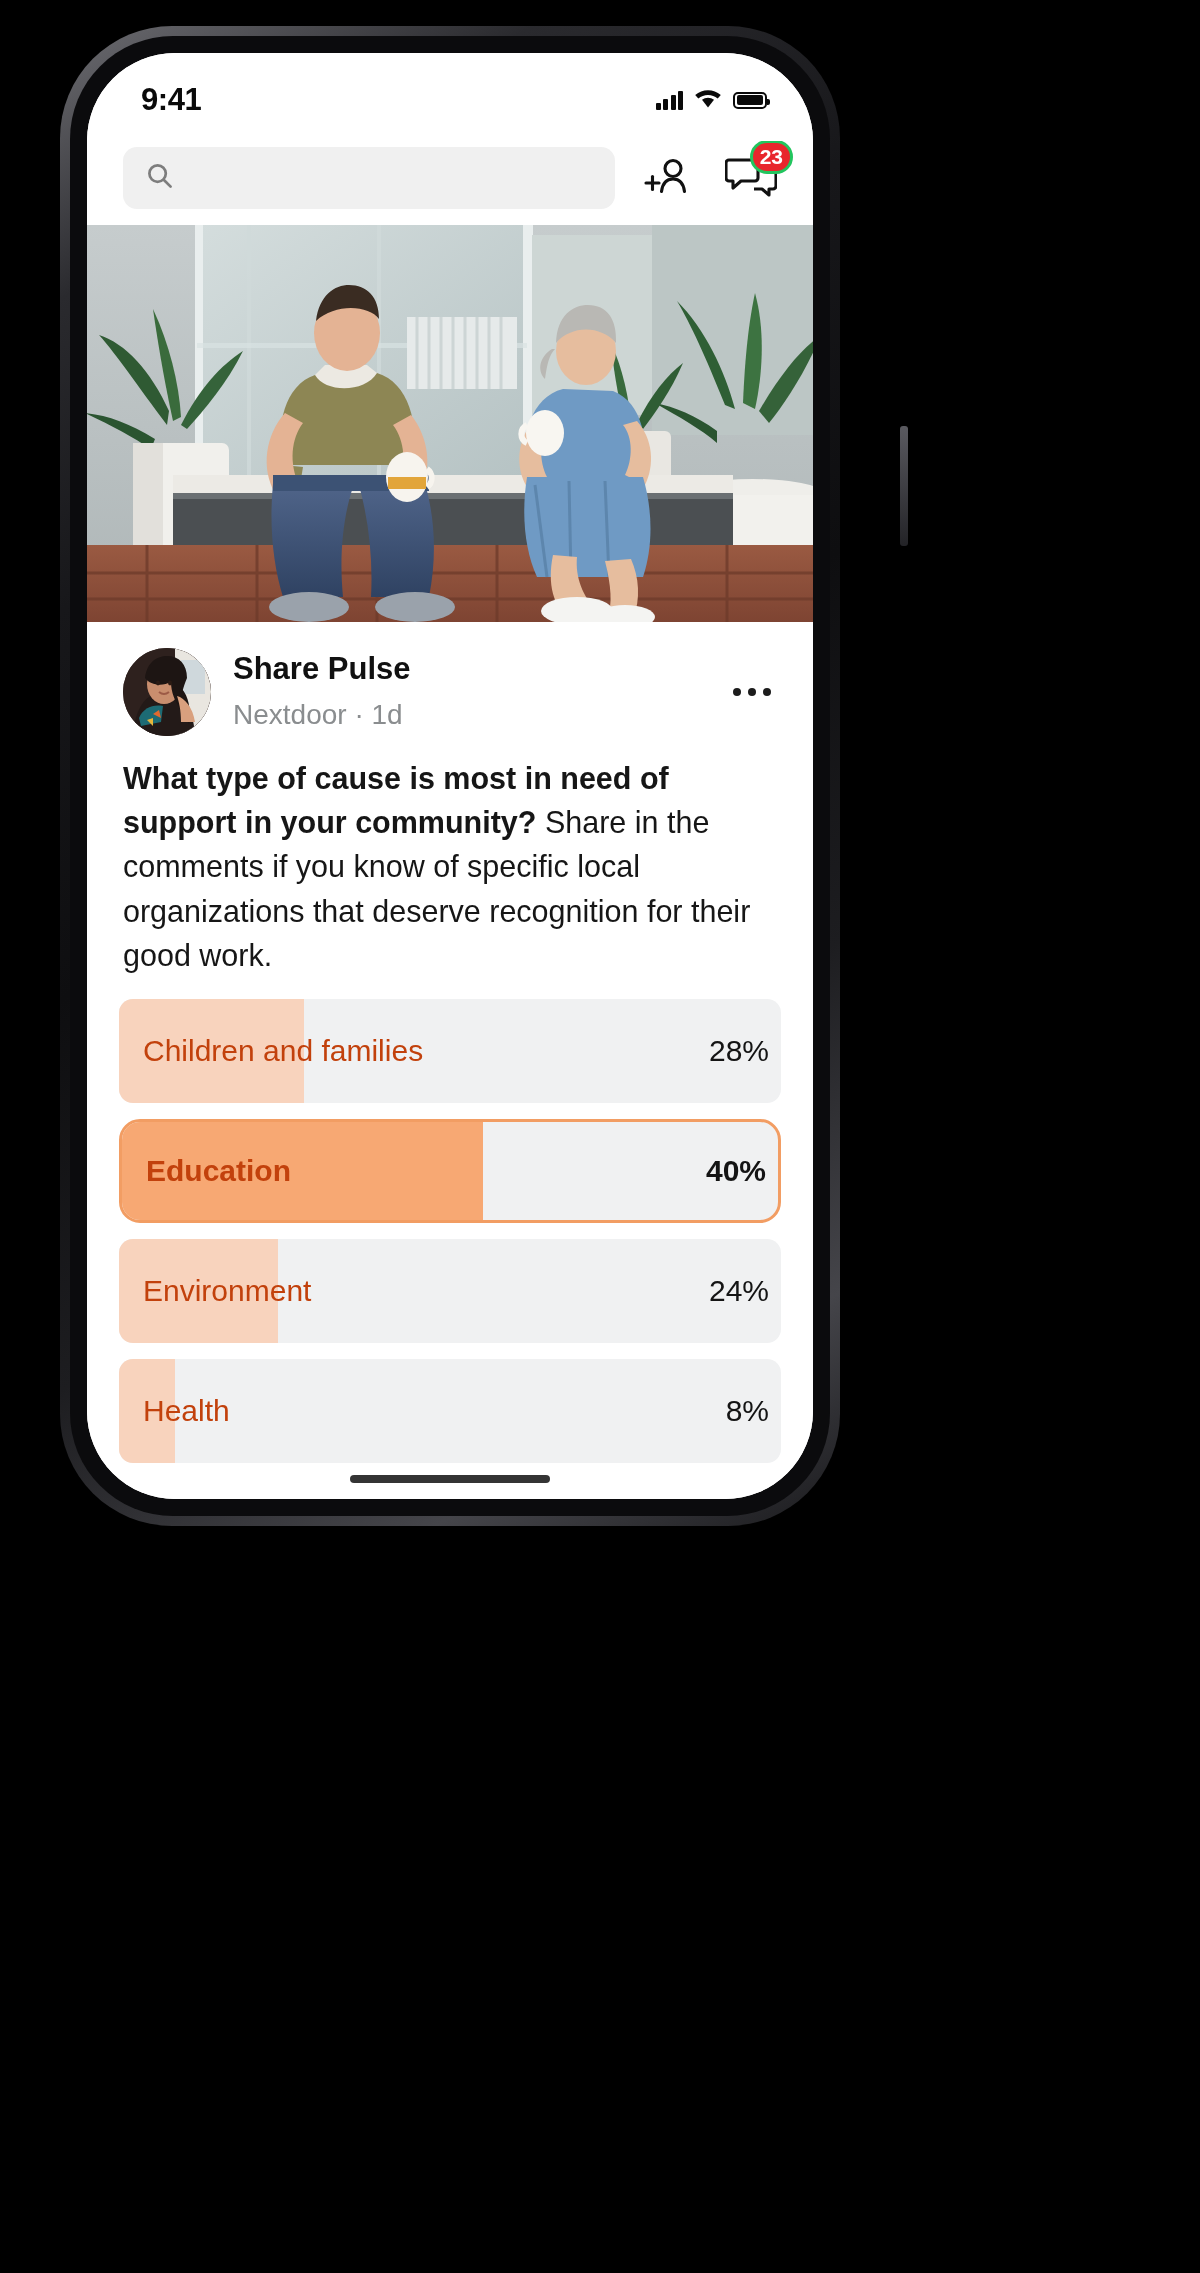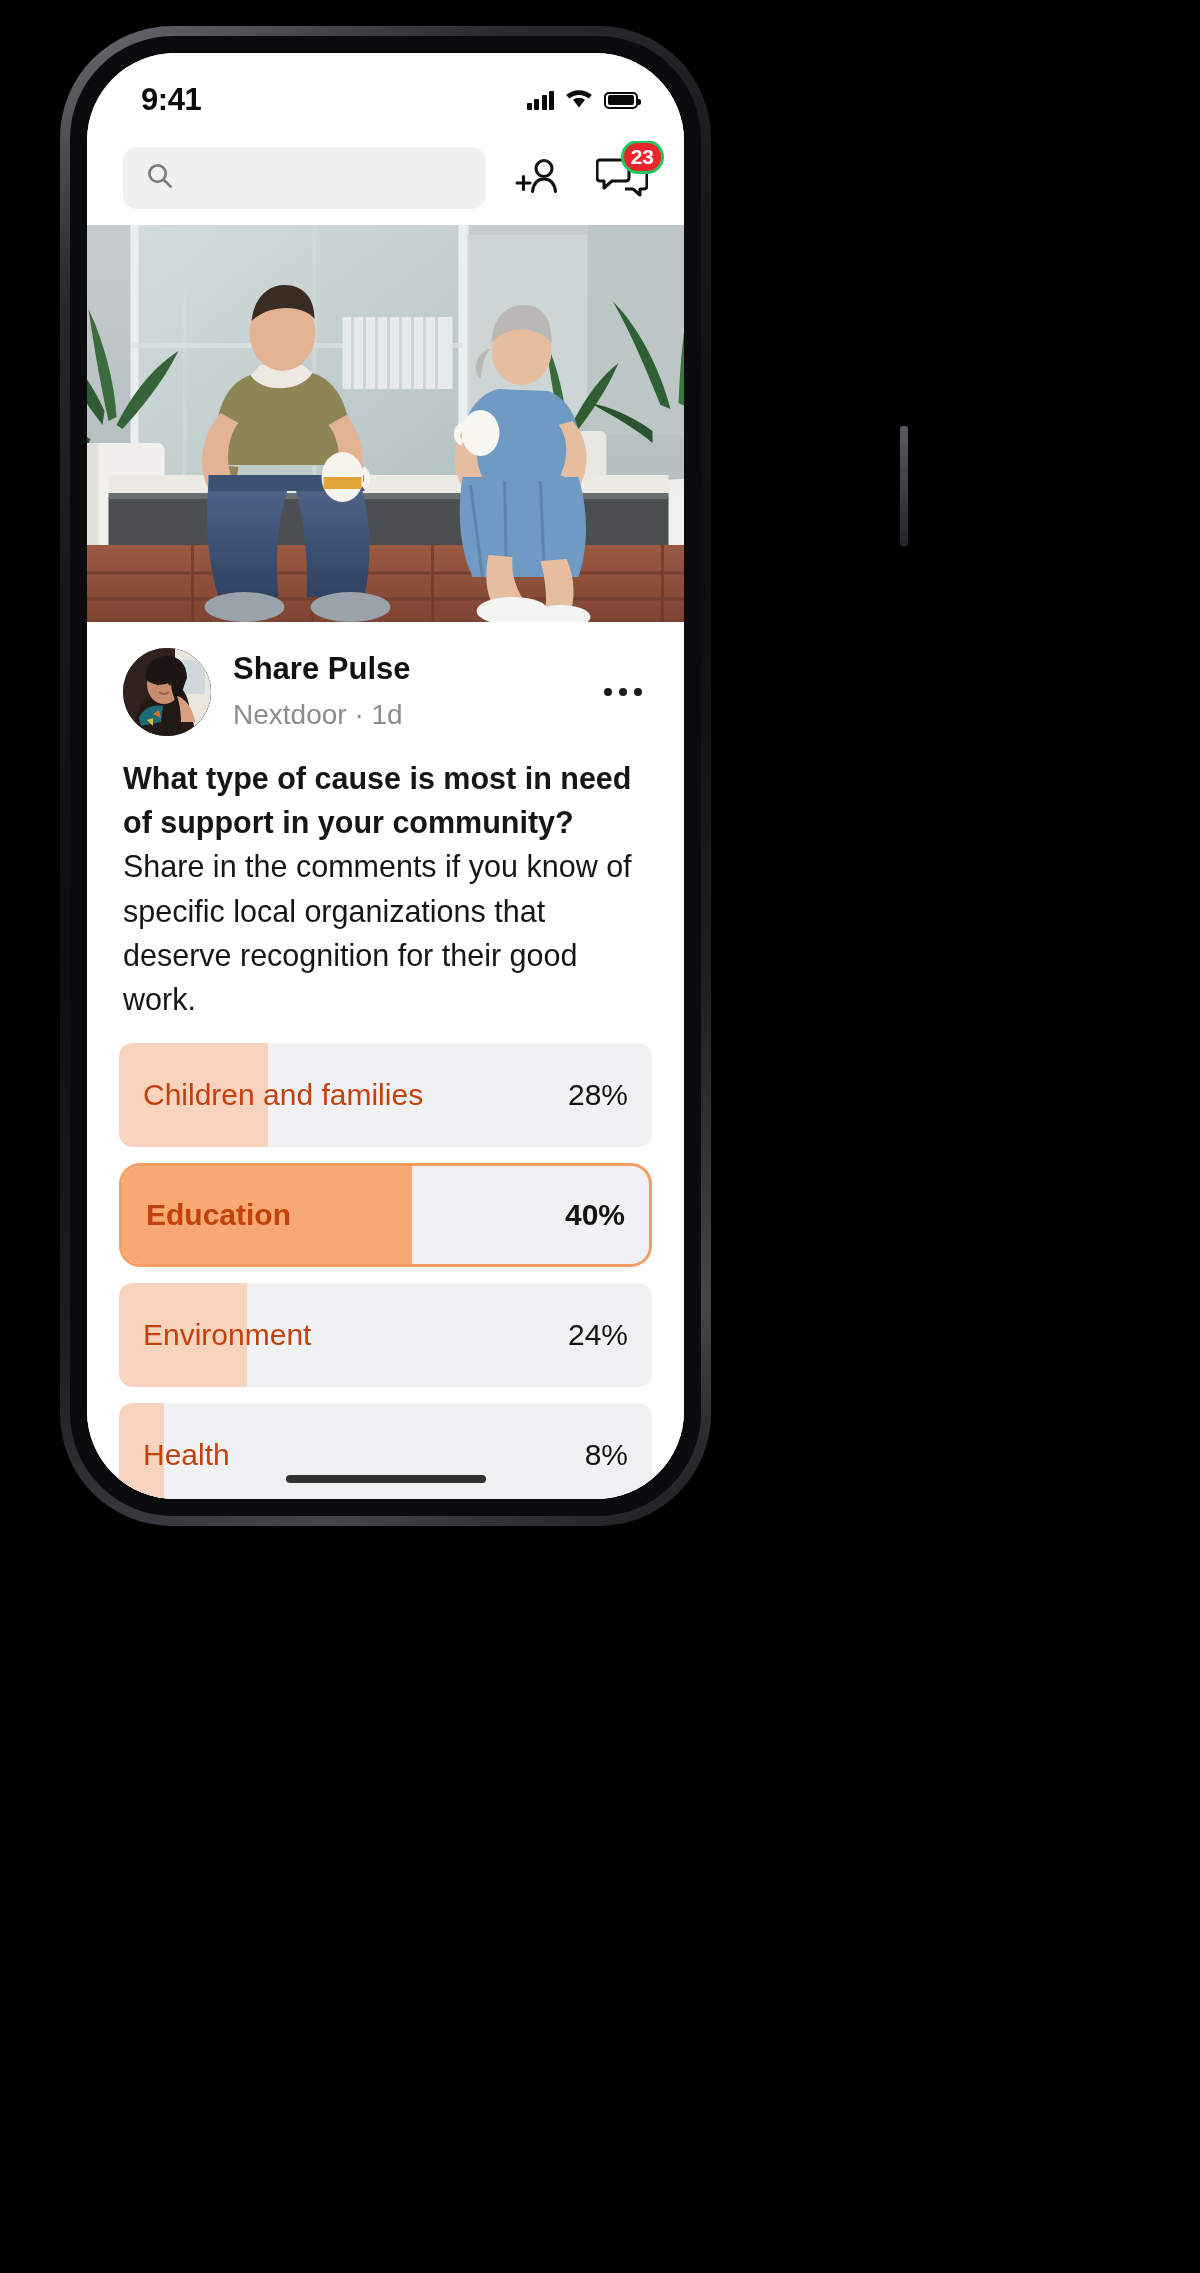--- a/index.html
+++ b/index.html
@@ -7,21 +7,21 @@
     width:1200px;height:2273px;
     background:#000000;
     font-family:"Liberation Sans", sans-serif;
     overflow:hidden;
     position:relative;
   }
 
   
   .phone-outer{
     position:absolute;left:60px;top:26px;
-    width:651px;height:1500px;
+    width:780px;height:1500px;
     border-radius:112px;
     background:linear-gradient(150deg,#6d6d72 0%,#2a2a2e 14%,#17171a 30%,#0e0e10 50%,#1d1d20 70%,#45454a 88%,#1a1a1d 100%);
     box-shadow:0 0 0 1px #000;
   }
   .phone-mid{
     position:absolute;left:10px;top:10px;right:10px;bottom:10px;
     border-radius:103px;
     background:#0b0b0d;
   }
   .phone-screen{
@@ -134,21 +134,21 @@
   }
   .poll-fill{
     position:absolute;left:0;top:0;bottom:0;background:#f8d3bd;
   }
   .poll-row.selected .poll-fill{background:#f7a873;}
   .poll-label{
     position:relative;z-index:2;font-size:30px;color:#c2410c;padding-left:24px;flex:1;
   }
   .poll-row.selected .poll-label{font-weight:700;}
   .poll-pct{
-    position:relative;z-index:2;font-size:30px;color:#141414;padding-right:24px;
+    position:relative;z-index:2;font-size:30px;color:#141414;padding-right:12px;
   }
   .poll-row.selected .poll-pct{font-weight:700;}
 
   .votes{
     padding:18px 36px 0 36px;font-size:28px;color:#b4b7b9;
   }
   .home-indicator{
     position:absolute;bottom:16px;left:50%;transform:translateX(-50%);
     width:200px;height:8px;border-radius:4px;background:#111;opacity:.85;
   }

